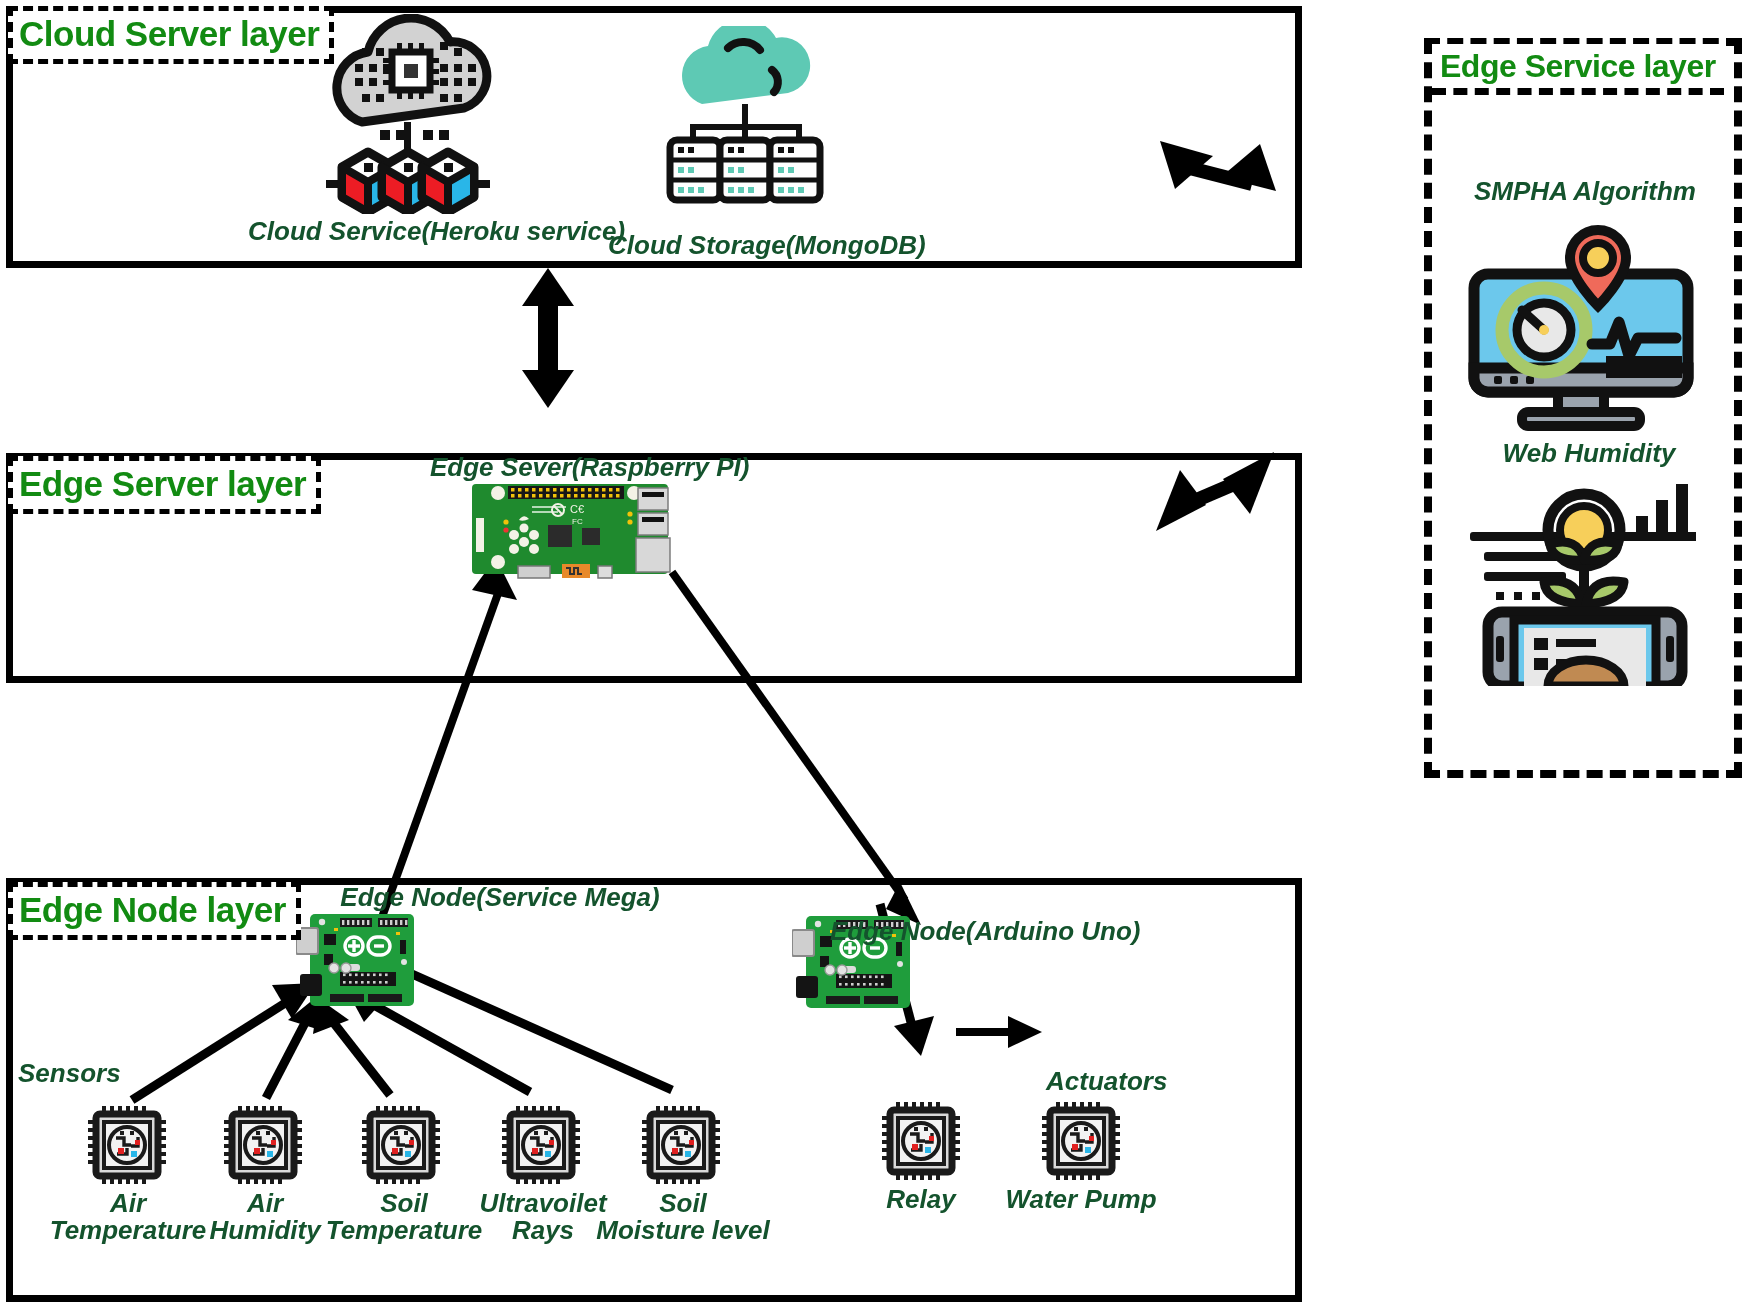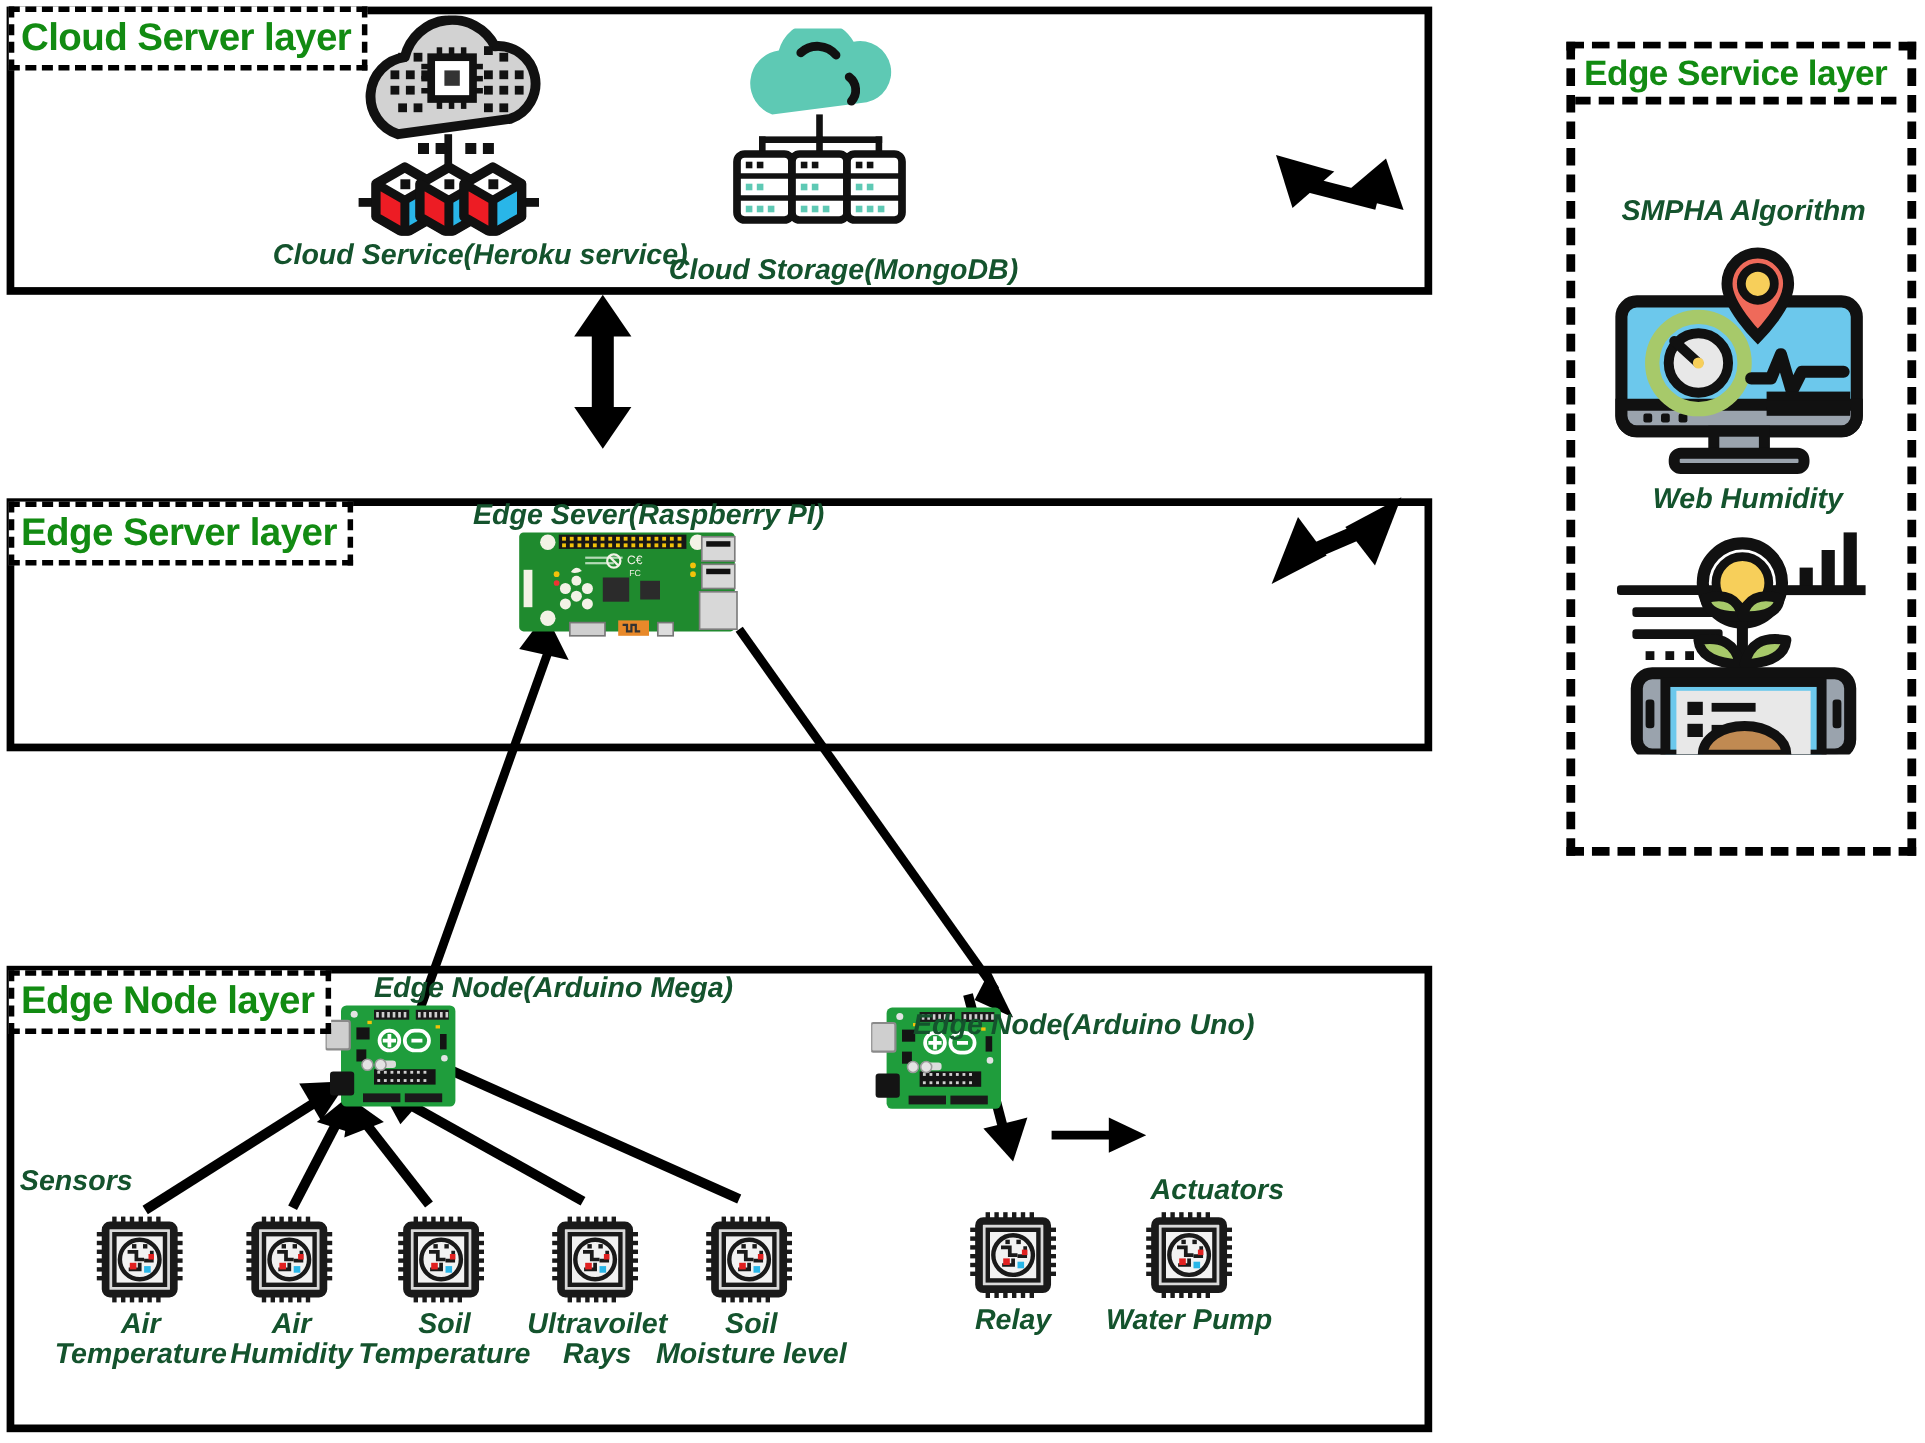--- a/index.html
+++ b/index.html
@@ -458,21 +458,21 @@
     </g>
 
     <path d="M88,208 a38,26 0 0,1 76,0 z" fill="#c08a52" stroke="#111" stroke-width="9"></path>
     <g fill="#111">
       <rect x="36" y="158" width="8" height="26" rx="3"></rect>
       <rect x="206" y="158" width="8" height="26" rx="3"></rect>
     </g>
   </svg>
 </div>
 
-<div class="cap" id="cap-mega" style="left:340px; top:884px; width:320px;">Edge Node(Arduino Mega)</div>
+<div class="cap" id="cap-mega" style="left:340px; top:884px; width:320px;">Edge Node(Service Mega)</div>
 
 <div class="ico" style="left:296px; top:910px; width:122px; height:100px;">
   <svg viewBox="0 0 122 100" width="122" height="100">
     <rect x="14" y="4" width="104" height="92" rx="5" fill="#1f9d3c"></rect>
 
     <rect x="0" y="18" width="22" height="26" rx="2" fill="#cfcfcf" stroke="#8a8a8a" stroke-width="2"></rect>
 
     <rect x="4" y="64" width="22" height="22" rx="3" fill="#141414"></rect>
 
     <rect x="44" y="8" width="32" height="9" fill="#1a1a1a"></rect>

